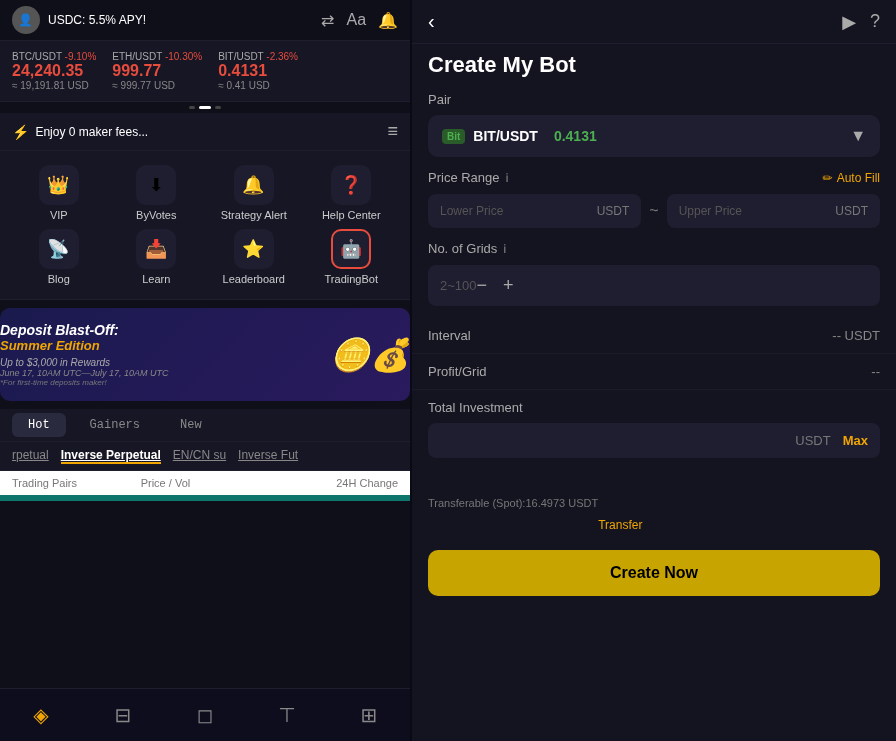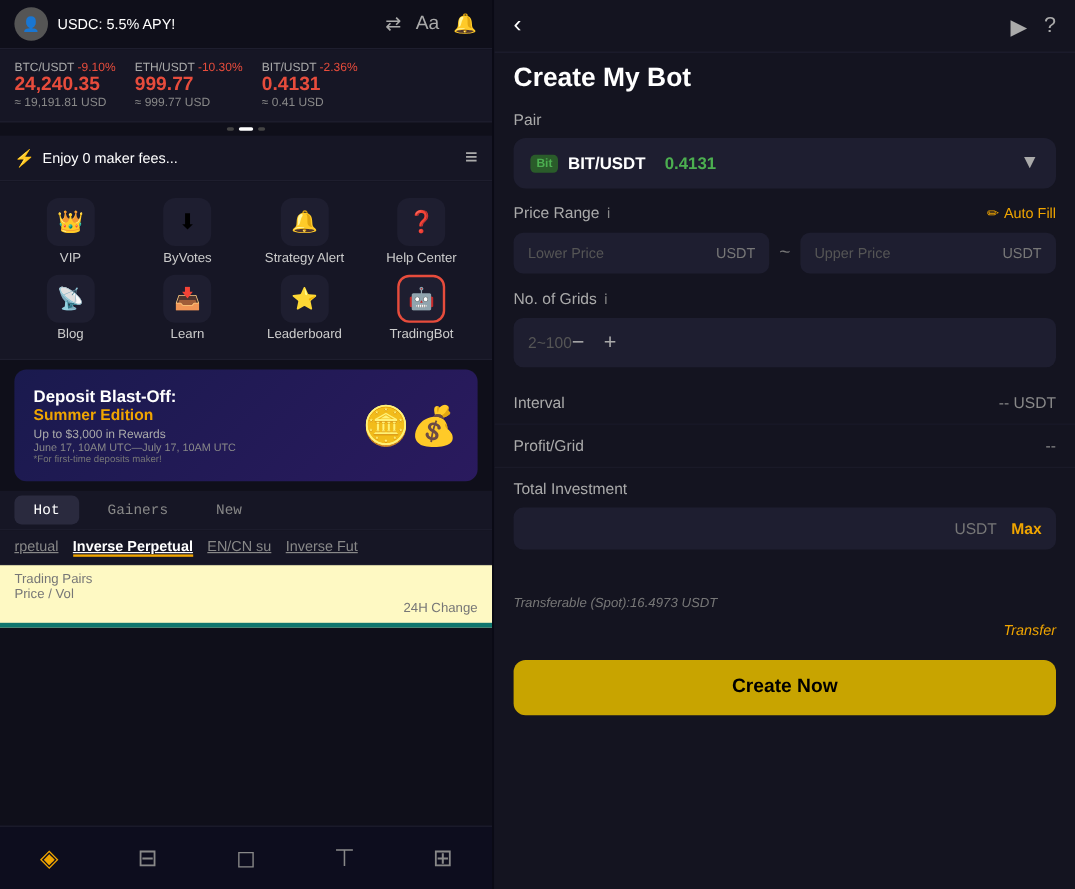--- a/index.html
+++ b/index.html
@@ -154,27 +154,28 @@
     }
     .icon-label {
       color: #ccc;
       font-size: 11px;
       text-align: center;
     }
 
     
     .banner {
       background: linear-gradient(135deg, #1a1a4e, #2a1a5e);
-      margin: 8px 12px;
+      margin: 8px 0;
       border-radius: 10px;
-      padding: 14px 16px;
+      padding: 14px 0;
       display: flex;
       align-items: center;
       justify-content: space-between;
       min-height: 90px;
+      font-style: italic;
     }
     .banner-left {}
     .banner-title {
       color: #fff;
       font-size: 14px;
       font-weight: 700;
     }
     .banner-subtitle {
       color: #f0a500;
       font-size: 13px;
@@ -236,24 +237,23 @@
     }
     .trade-type.active {
       color: #fff;
       font-weight: 700;
       border-bottom: 2px solid #f0a500;
     }
 
     
     .table-headers {
       display: flex;
-      background: #fef9c3;
+      background: #ffffff;
       padding: 6px 12px;
-      border-bottom: 4px solid #0f766e;
-      flex-direction: column;
+      border-bottom: 6px solid #0f766e;
     }
     .th {
       font-size: 11px;
       color: #777;
       flex: 1;
     }
     .th:last-child { text-align: right; }
 
     
     .bottom-nav {
@@ -493,24 +493,23 @@
     .max-btn {
       color: #f0a500;
       font-size: 13px;
       font-weight: 700;
       cursor: pointer;
     }
 
     
     .transferable-row {
       display: flex;
-      justify-content: space-between;
+      justify-content: flex-start;
       align-items: center;
       padding: 6px 16px 10px;
-      font-style: italic;
     }
     .transferable-text {
       color: #777;
       font-size: 11px;
     }
     .transfer-btn {
       color: #f0a500;
       font-size: 12px;
       cursor: pointer;
       margin-top: 44px;

